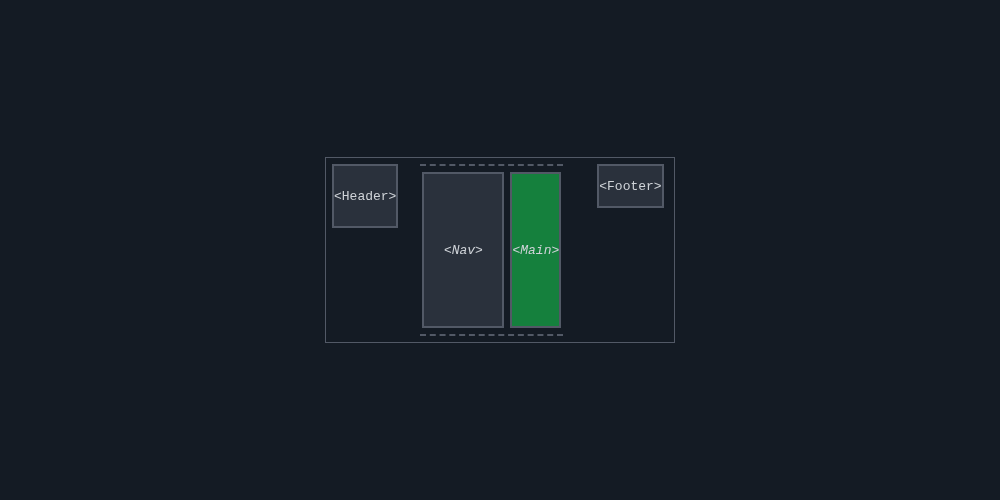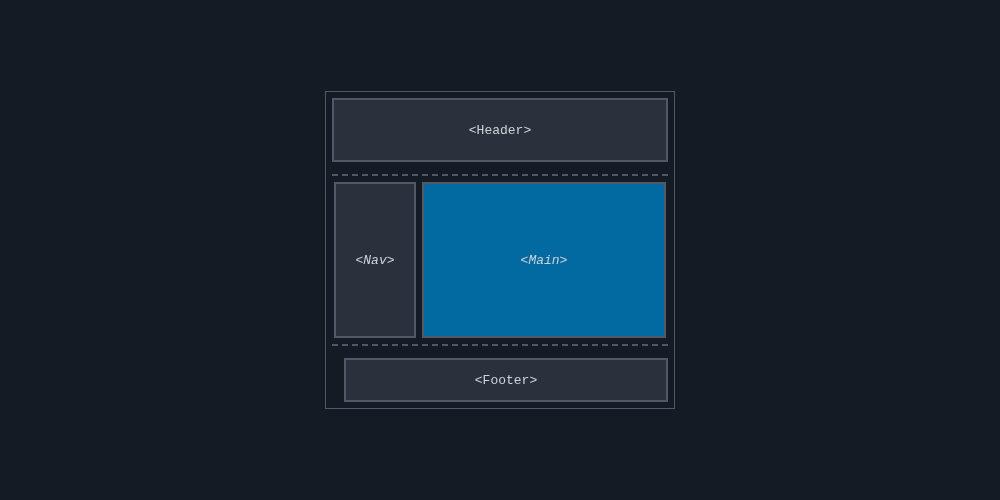--- a/index.html
+++ b/index.html
@@ -11,22 +11,22 @@
       align-items: center;
       justify-content: center;
       font-family: "Courier New", monospace;
       color: #cfd3d8;
     }
     .outer {
       width: 350px;
       border: 1px solid #525966;
       padding: 6px;
       display: flex;
-      flex-direction: column;
-      gap: 12px;
+      flex-direction: row;
+      gap: 22px;
     }
     .header-box {
       border: 2px solid #525966;
       background: #2a313c;
       height: 64px;
       display: flex;
       align-items: center;
       justify-content: center;
       font-size: 13px;
     }
@@ -43,21 +43,21 @@
       border: 2px solid #525966;
       background: #2a313c;
       width: 82px;
       display: flex;
       align-items: center;
       justify-content: center;
       font-size: 13px;
     }
     .main-box {
       border: 2px solid #525966;
-      background: #0369a1;
+      background: #15803d;
       flex: 1;
       display: flex;
       align-items: center;
       justify-content: center;
       font-size: 13px;
     }
     .footer-box {
       border: 2px solid #525966;
       background: #2a313c;
       height: 44px;

